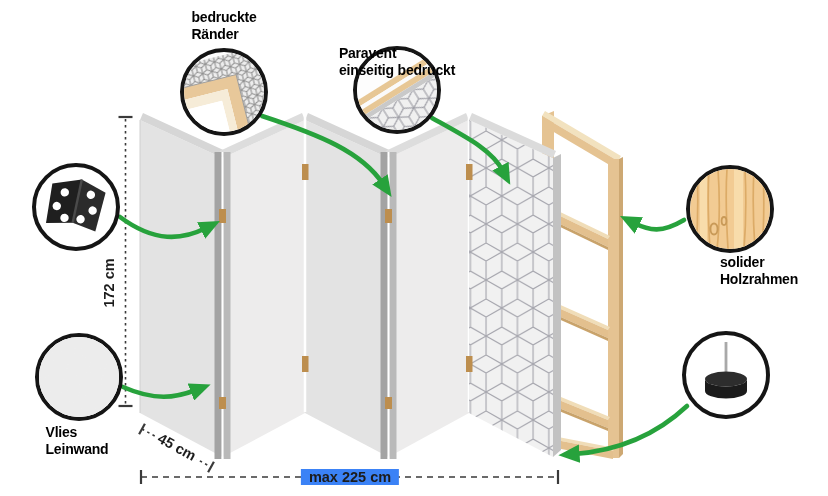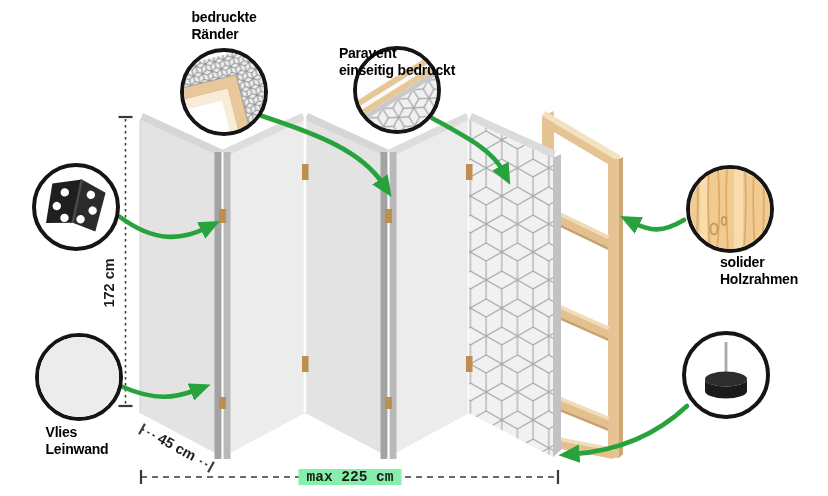--- a/index.html
+++ b/index.html
@@ -17,21 +17,21 @@
     position:absolute; transform:translateX(-50%);
     font-size:14px; font-weight:bold; line-height:1.2; letter-spacing:-0.2px;
     color:#000000; text-align:left; white-space:pre-line;
   }
   .dim {
     position:absolute; font-size:14.5px; font-weight:bold; color:#1c1c1c;
     white-space:nowrap;
   }
   .dim-height { left:109px; top:283px; transform:translate(-50%,-50%) rotate(-90deg); }
   .dim-panel  { left:177px; top:447px; transform:translate(-50%,-50%) rotate(29deg); background:#fff; padding:0 3px; }
-  .dim-total  { left:350px; top:477px; transform:translate(-50%,-50%); background:#86efac; padding:0 8px;font-family:Liberation Mono, monospace; }
+  .dim-total  { left:350px; top:477px; transform:translate(-50%,-50%); background:#3b82f6; padding:0 8px; }
 </style>
 </head>
 <body>
 
 <div class="stage">
 
   <svg class="scene" width="828" height="496" viewBox="0 0 828 496">
     <defs>
       <pattern id="cubes" patternUnits="userSpaceOnUse" width="56" height="100" patternTransform="scale(0.56)">
         <rect width="56" height="100" fill="#f1f1f1"></rect>

